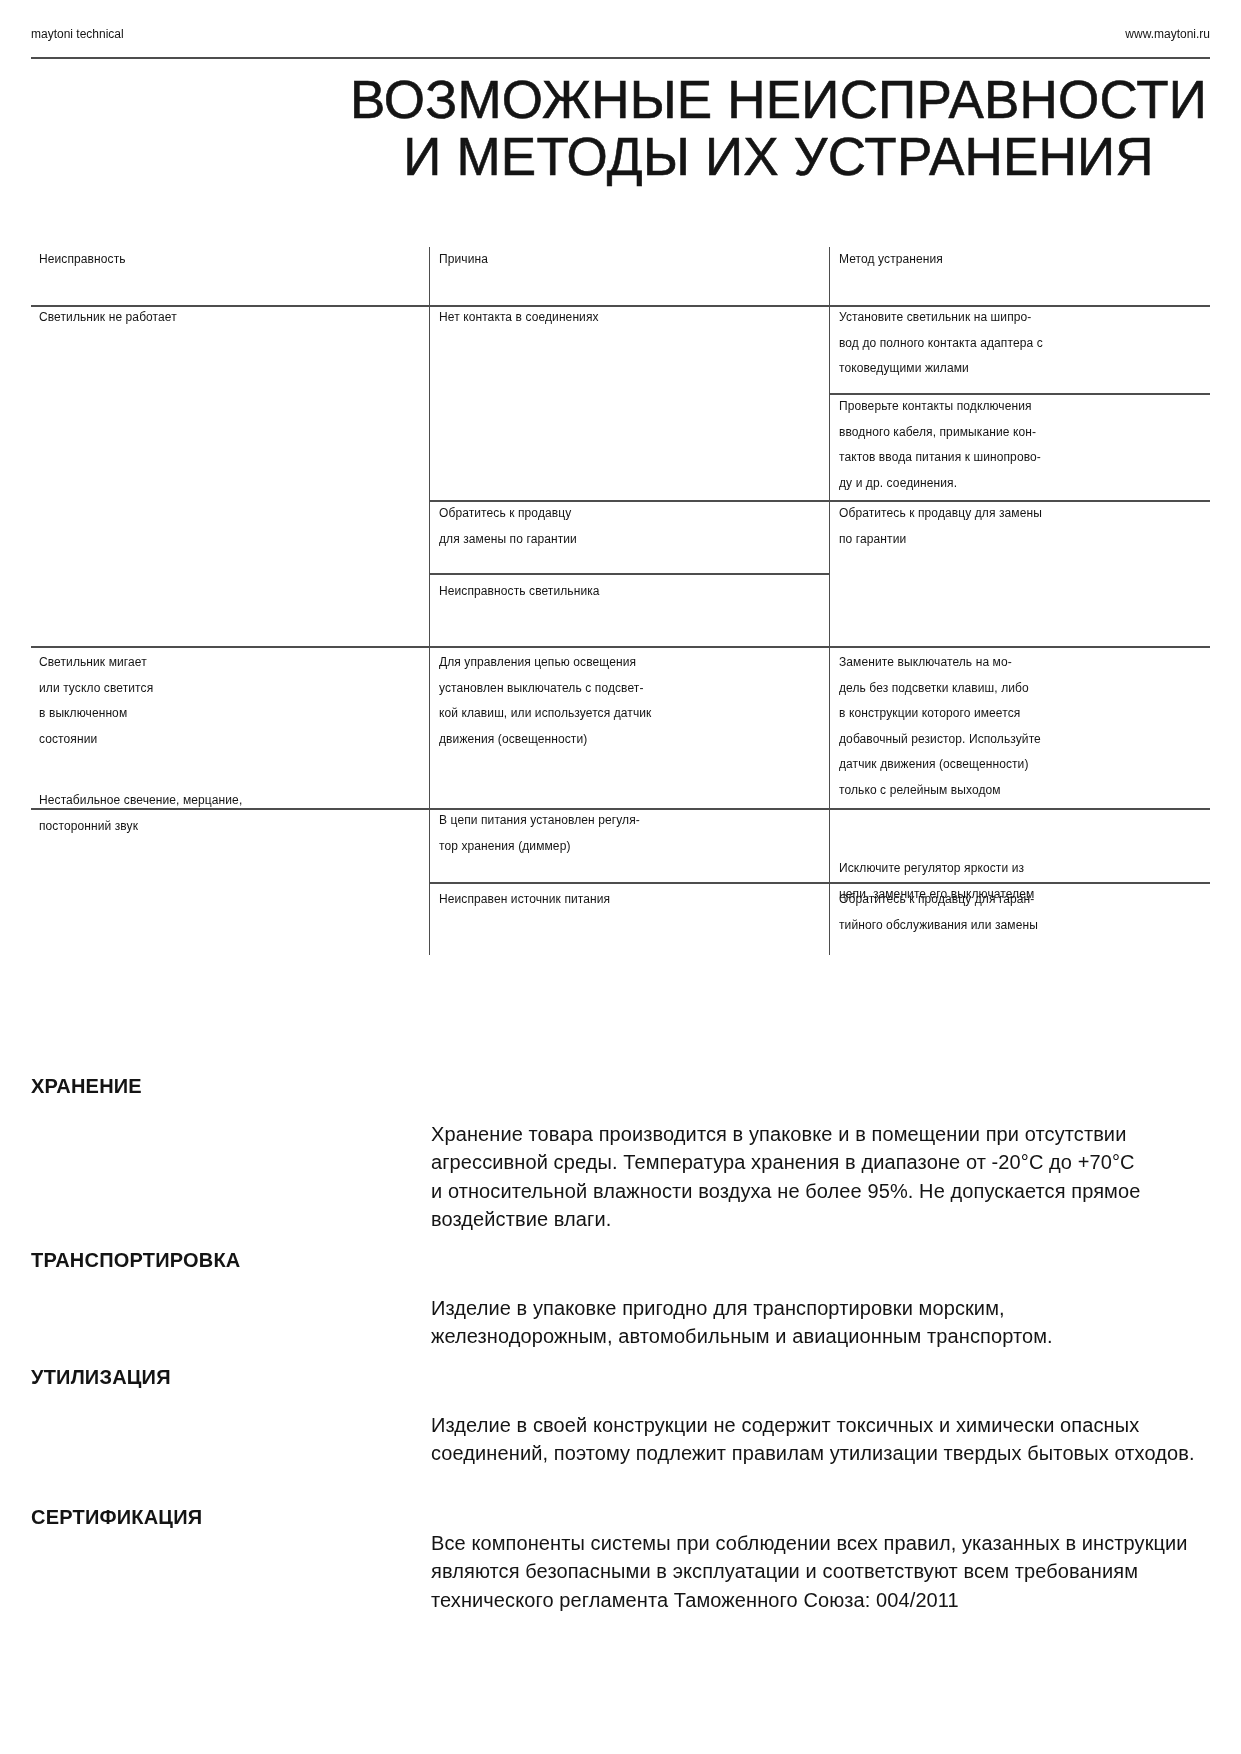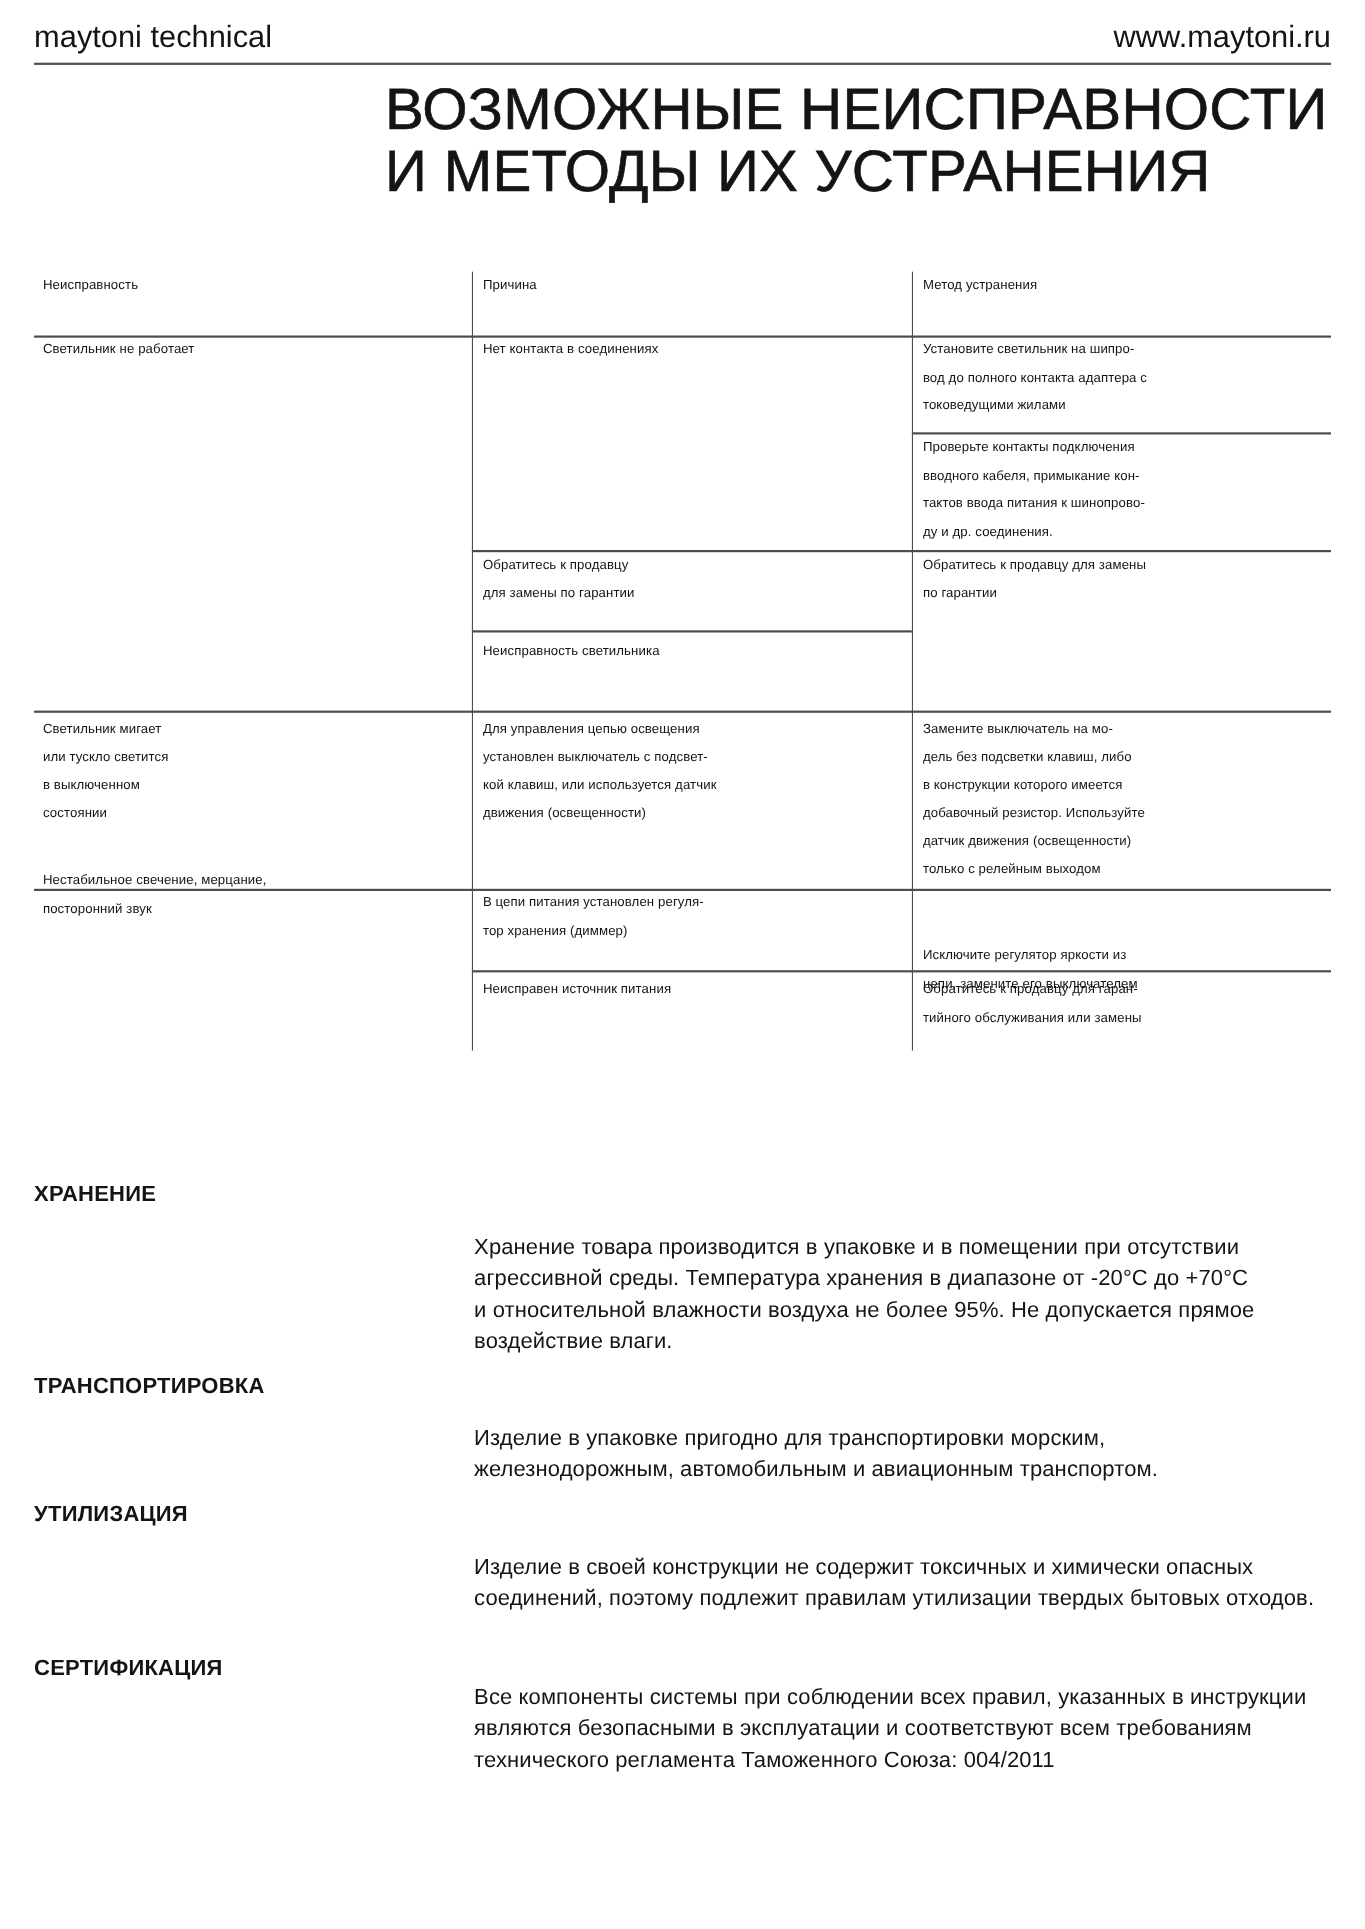--- a/index.html
+++ b/index.html
@@ -4,23 +4,23 @@
 <style>
   html,body { margin:0; padding:0; background:#ffffff; }
   body {
     width:1241px; height:1754px; position:relative; overflow:hidden;
     font-family:"Liberation Sans", sans-serif; color:#141414;
     -webkit-font-smoothing:antialiased;
   }
   .abs { position:absolute; white-space:pre-line; }
   .hline { position:absolute; height:2px; background:#4d4d4d; }
   .vline { position:absolute; width:1px; background:#4d4d4d; }
-  .hdr  { font-size:28px; line-height:24px; }
+  .hdr  { font-size:12px; line-height:24px; }
   .title{
-    font-size:53px; line-height:57px; text-align:left; font-weight:500;
+    font-size:53px; line-height:57px; text-align:center; font-weight:500;
     letter-spacing:0.2px; -webkit-text-stroke:0.6px #141414;
   }
   .cell { font-size:12px; line-height:25.6px; letter-spacing:0.1px; }
   .label{ font-size:20px; line-height:28.4px; font-weight:700; letter-spacing:0.2px; }
   .para { font-size:20px; line-height:28.4px; letter-spacing:0.1px;margin-top:48px; }
 </style>
 </head>
 <body>
 
 <div class="abs hdr" style="left:31px; top:22px;">maytoni technical</div>

